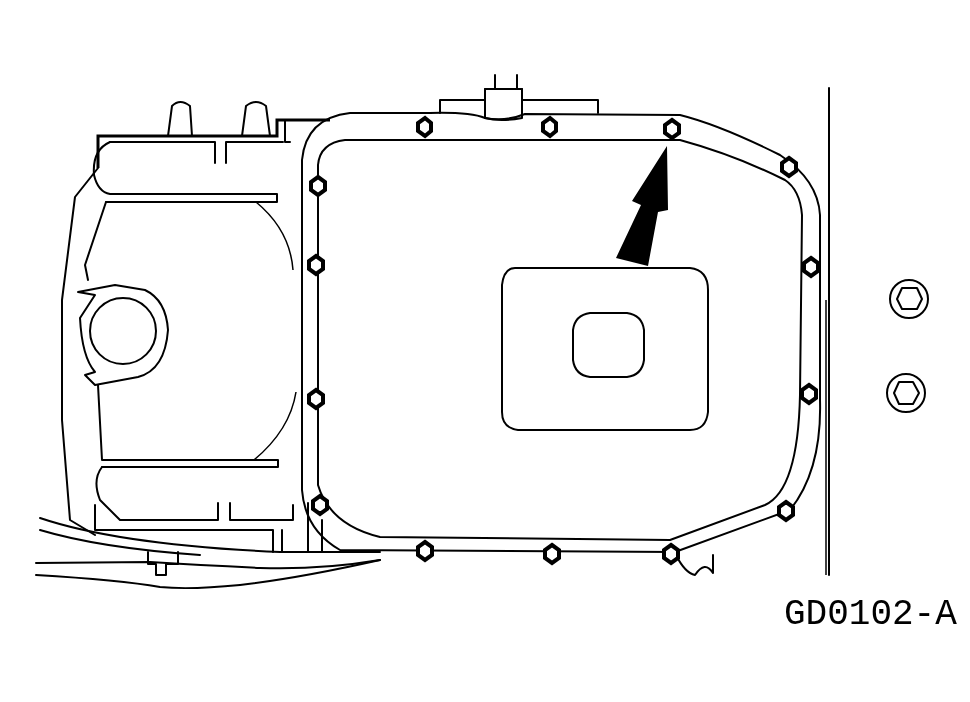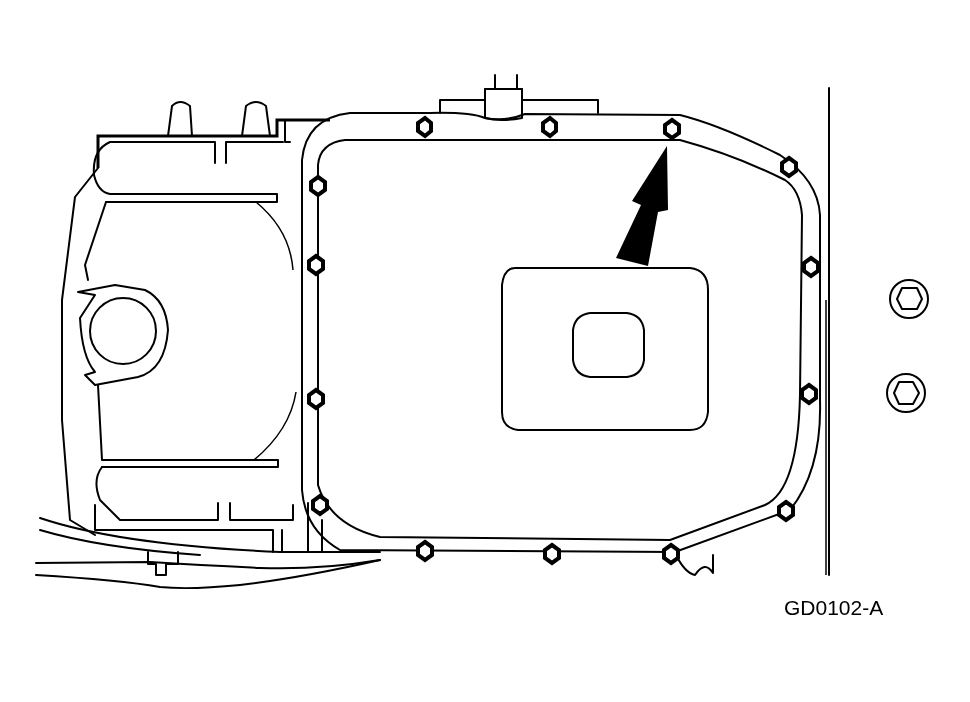--- a/index.html
+++ b/index.html
@@ -1,20 +1,20 @@
 <!DOCTYPE html>
 <html><head>
   <meta charset="utf-8">
   <style>
     html, body { margin: 0; padding: 0; background: #ffffff; }
     body { width: 970px; height: 702px; position: relative; overflow: hidden; }
     .canvas { position: absolute; left: 0; top: 0; width: 970px; height: 702px; }
     .label {
       position: absolute; left: 784px; top: 597px;
-      font-family: Liberation Sans, sans-serif; font-size: 21px; color: #000;
+      font-family: Liberation Mono, monospace; font-size: 36px; color: #000;
       letter-spacing: 0px; line-height: 1;
     }
     svg .ln { fill: none; stroke: #000; stroke-width: 2; stroke-linejoin: round; stroke-linecap: round; }
     svg .thin { fill: none; stroke: #000; stroke-width: 1.5; }
     svg .thick { fill: none; stroke: #000; stroke-width: 3; }
     svg .bolt { fill: #fff; stroke: #000; stroke-width: 4; }
     svg .arrow { fill: #000; stroke: none; }
   </style>
 </head>
 <body>

